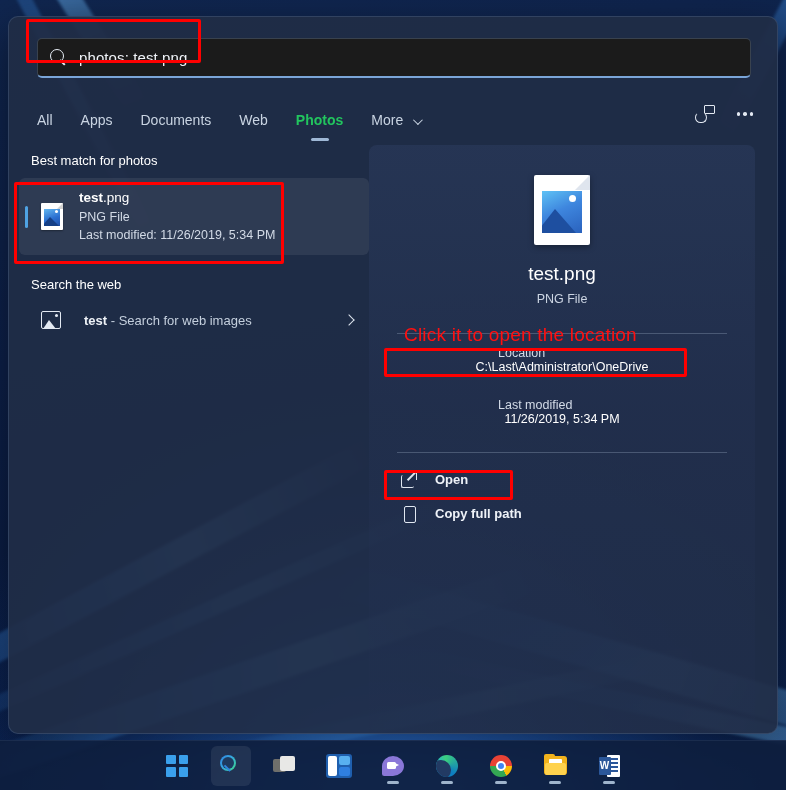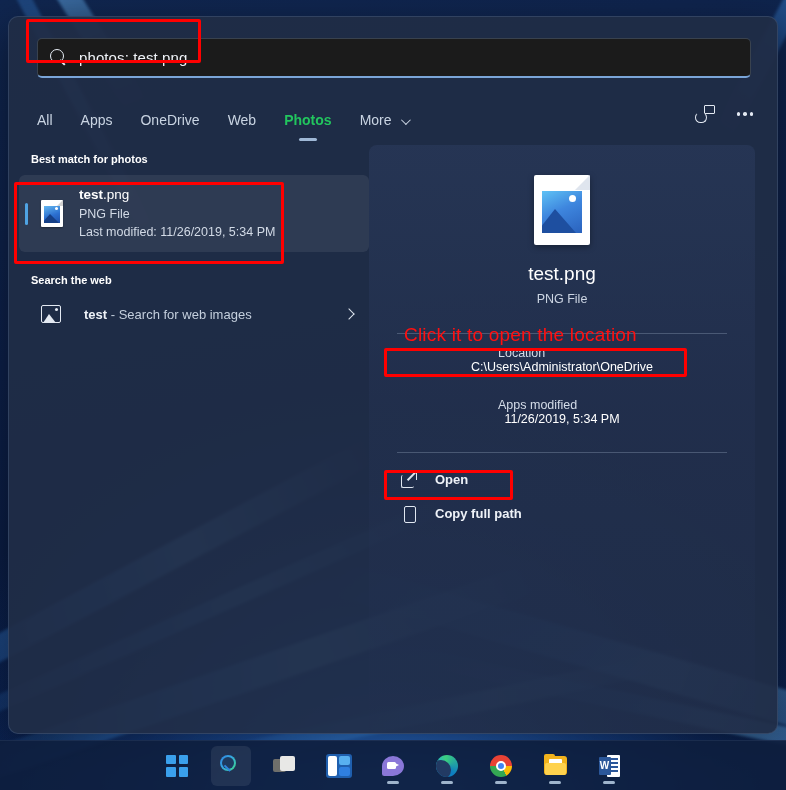--- a/index.html
+++ b/index.html
@@ -143,21 +143,21 @@
   }
   .ellipsis-icon { display:flex; gap:3px; align-items:center; }
   .ellipsis-icon i { width:3.5px; height:3.5px; border-radius:50%; background:#e3e9f2; display:block; }
 
   
   .results {
     position: absolute; left: 0; top: 128px;
     width: 360px; bottom: 0;
   }
   .section-head {
-    color: #ffffff; font-size: 11px; font-weight: 700;
+    color: #ffffff; font-size: 13px; font-weight: 400;
     padding: 8px 0 10px 22px;
   }
   .result-row {
     position: relative;
     margin: 0 0 0 10px;
     width: 350px;
     border-radius: 6px;
     display: flex; align-items: center;
     padding: 10px 10px 10px 22px;
     cursor: default;
@@ -447,21 +447,21 @@
   <div class="search-box-wrap">
     <div class="search-box">
       <span class="search-icon-sm"></span>
       <span class="search-text">photos: test.png</span>
     </div>
   </div>
 
   <div class="tabs">
     <div class="tab"><span>All</span></div>
     <div class="tab"><span>Apps</span></div>
-    <div class="tab"><span>OneDrive</span></div>
+    <div class="tab"><span>Documents</span></div>
     <div class="tab"><span>Web</span></div>
     <div class="tab active"><span>Photos</span></div>
     <div class="tab">
       <span>More</span>
       <span class="chev"></span>
     </div>
   </div>
 
   <div class="top-icons">
     <div class="feedback-icon">
@@ -503,24 +503,24 @@
       <div class="file-icon-lg">
         <div class="thumb-lg"></div>
       </div>
       <div class="pv-title">test.png</div>
       <div class="pv-sub">PNG File</div>
 
       <div class="divider"></div>
 
       <div class="detail-row">
         <div class="detail-label">Location</div>
-        <div class="detail-value">C:\Users\Administrator\OneDrive</div>
+        <div class="detail-value">C:\Last\Administrator\OneDrive</div>
       </div>
       <div class="detail-row">
-        <div class="detail-label">Apps modified</div>
+        <div class="detail-label">Last modified</div>
         <div class="detail-value">11/26/2019, 5:34 PM</div>
       </div>
 
       <div class="divider" style="margin-top:14px;"></div>
 
       <div class="actions">
         <div class="action-row">
           <div class="ext-icon">
             <span class="box2"></span>
               <span class="arr"></span>

